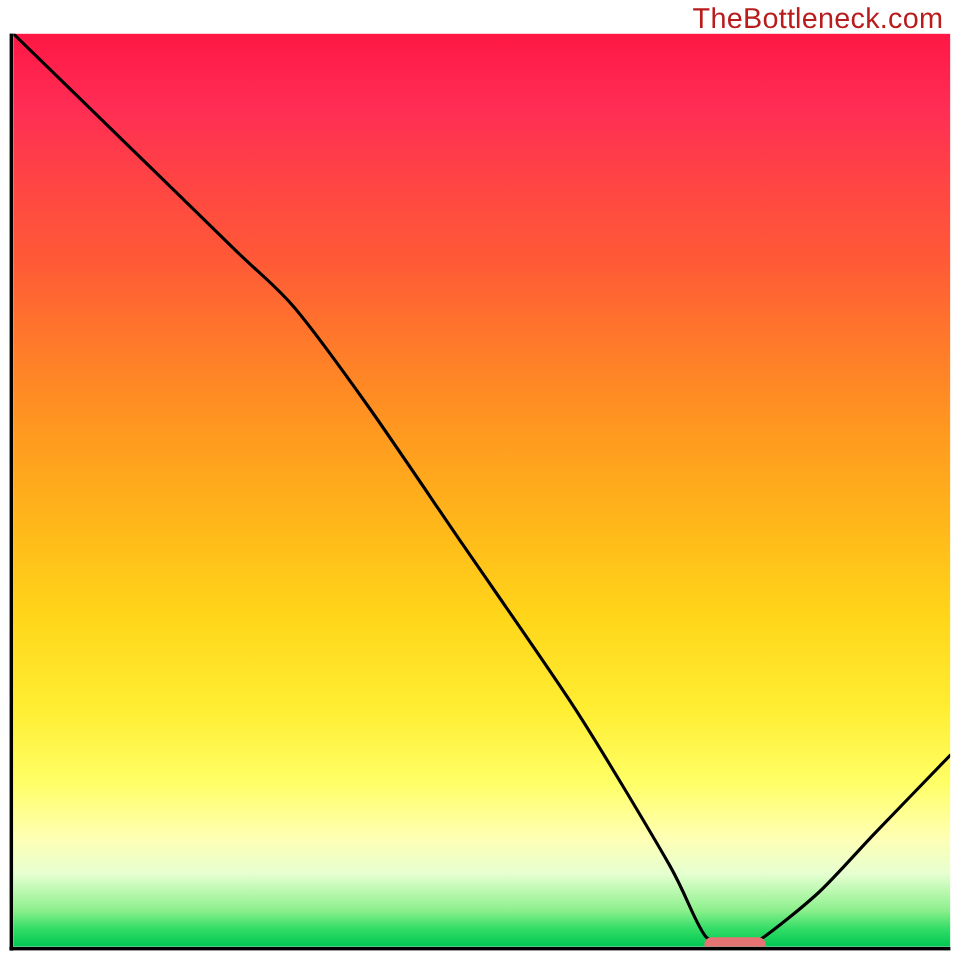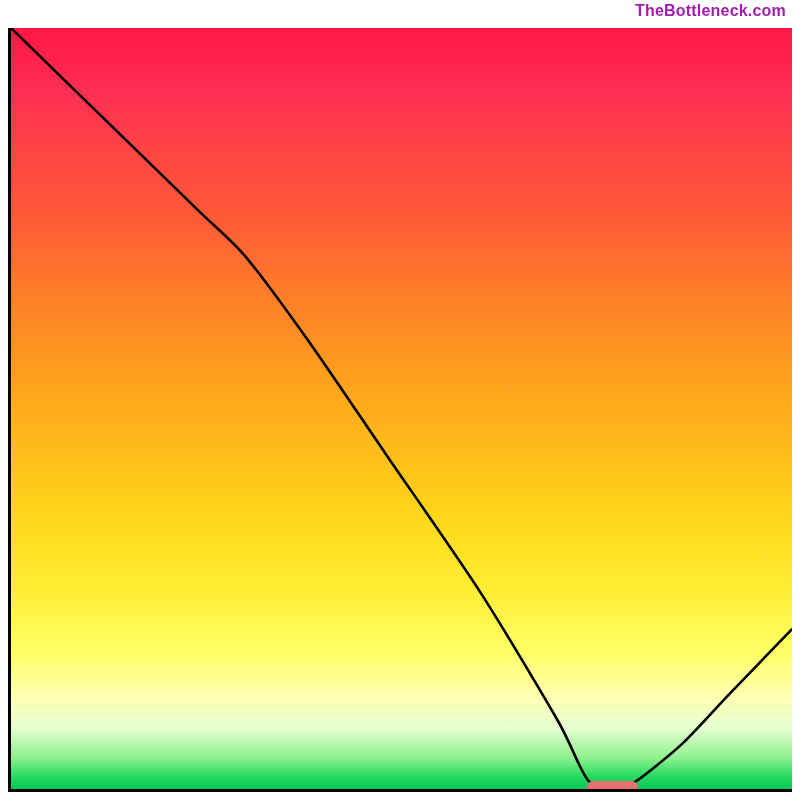--- a/index.html
+++ b/index.html
@@ -12,23 +12,23 @@
   }
   .container {
     position: relative;
     width: 800px;
     height: 800px;
   }
   .attribution {
     position: absolute;
     top: 2px;
     right: 14px;
-    font-size: 16px;
-    font-weight: bold;
-    color: #a21caf;
+    font-size: 24px;
+    font-weight: normal;
+    color: #b91c1c;
     letter-spacing: 0.2px;
   }
   .plot {
     position: absolute;
     left: 8px;
     top: 28px;
     width: 784px;
     height: 764px;
     border-left: 3px solid #000;
     border-bottom: 3px solid #000;

